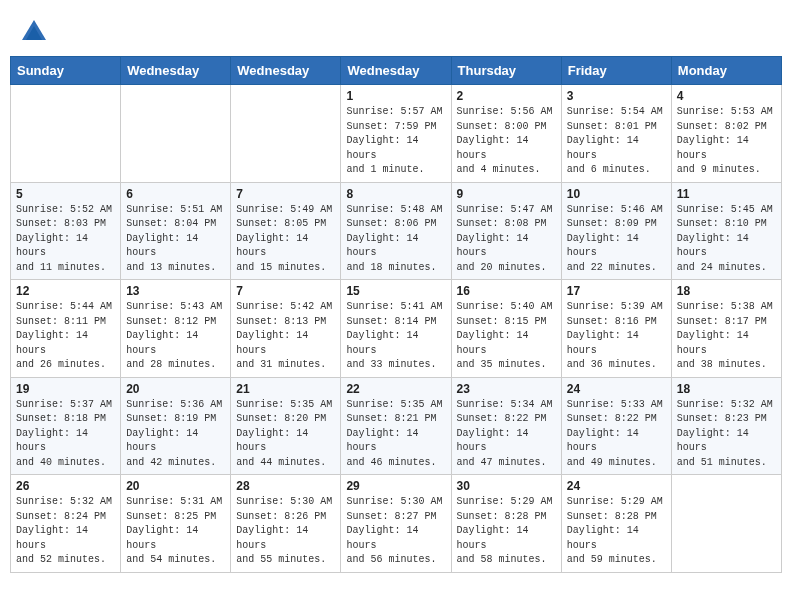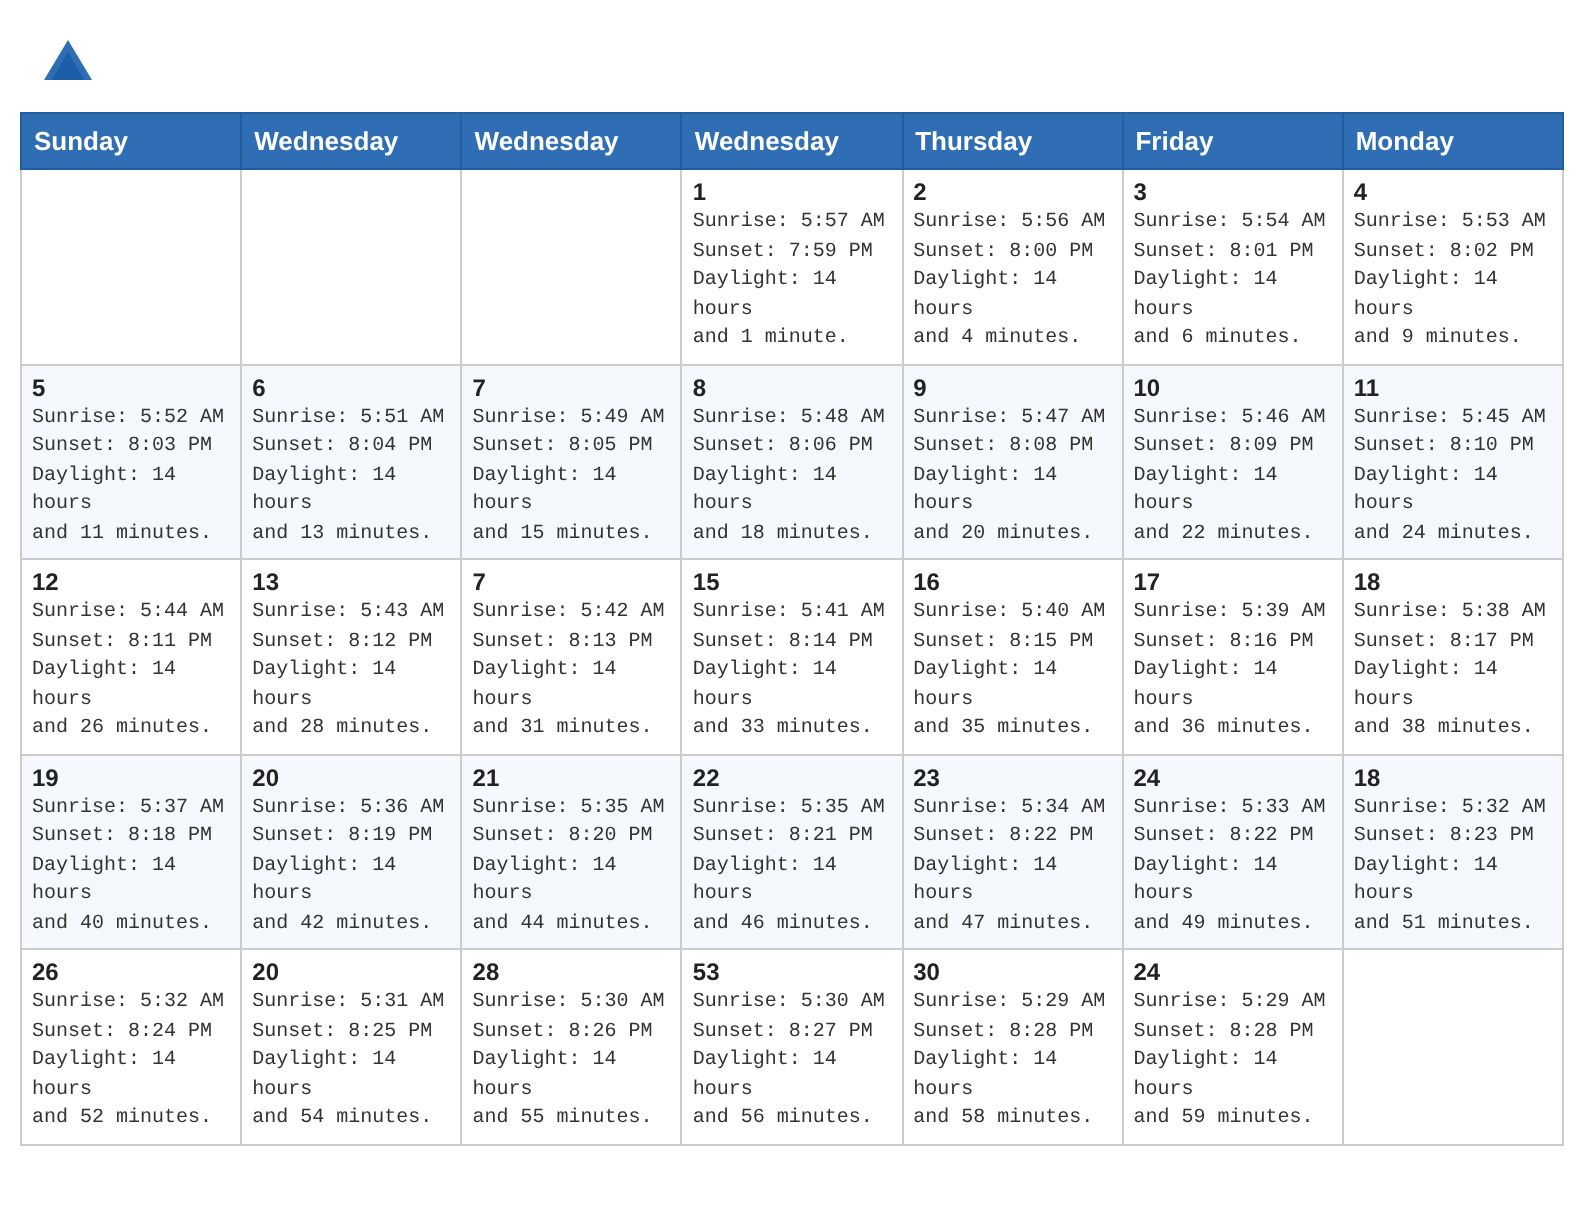--- a/index.html
+++ b/index.html
@@ -246,21 +246,21 @@
         </td>
         <td>
           <span class="day-number">20</span>
           <div class="day-info">Sunrise: 5:31 AM<br>Sunset: 8:25 PM<br>Daylight: 14 hours<br>and 54 minutes.</div>
         </td>
         <td>
           <span class="day-number">28</span>
           <div class="day-info">Sunrise: 5:30 AM<br>Sunset: 8:26 PM<br>Daylight: 14 hours<br>and 55 minutes.</div>
         </td>
         <td>
-          <span class="day-number">53</span>
+          <span class="day-number">29</span>
           <div class="day-info">Sunrise: 5:30 AM<br>Sunset: 8:27 PM<br>Daylight: 14 hours<br>and 56 minutes.</div>
         </td>
         <td>
           <span class="day-number">30</span>
           <div class="day-info">Sunrise: 5:29 AM<br>Sunset: 8:28 PM<br>Daylight: 14 hours<br>and 58 minutes.</div>
         </td>
         <td>
           <span class="day-number">24</span>
           <div class="day-info">Sunrise: 5:29 AM<br>Sunset: 8:28 PM<br>Daylight: 14 hours<br>and 59 minutes.</div>
         </td>

